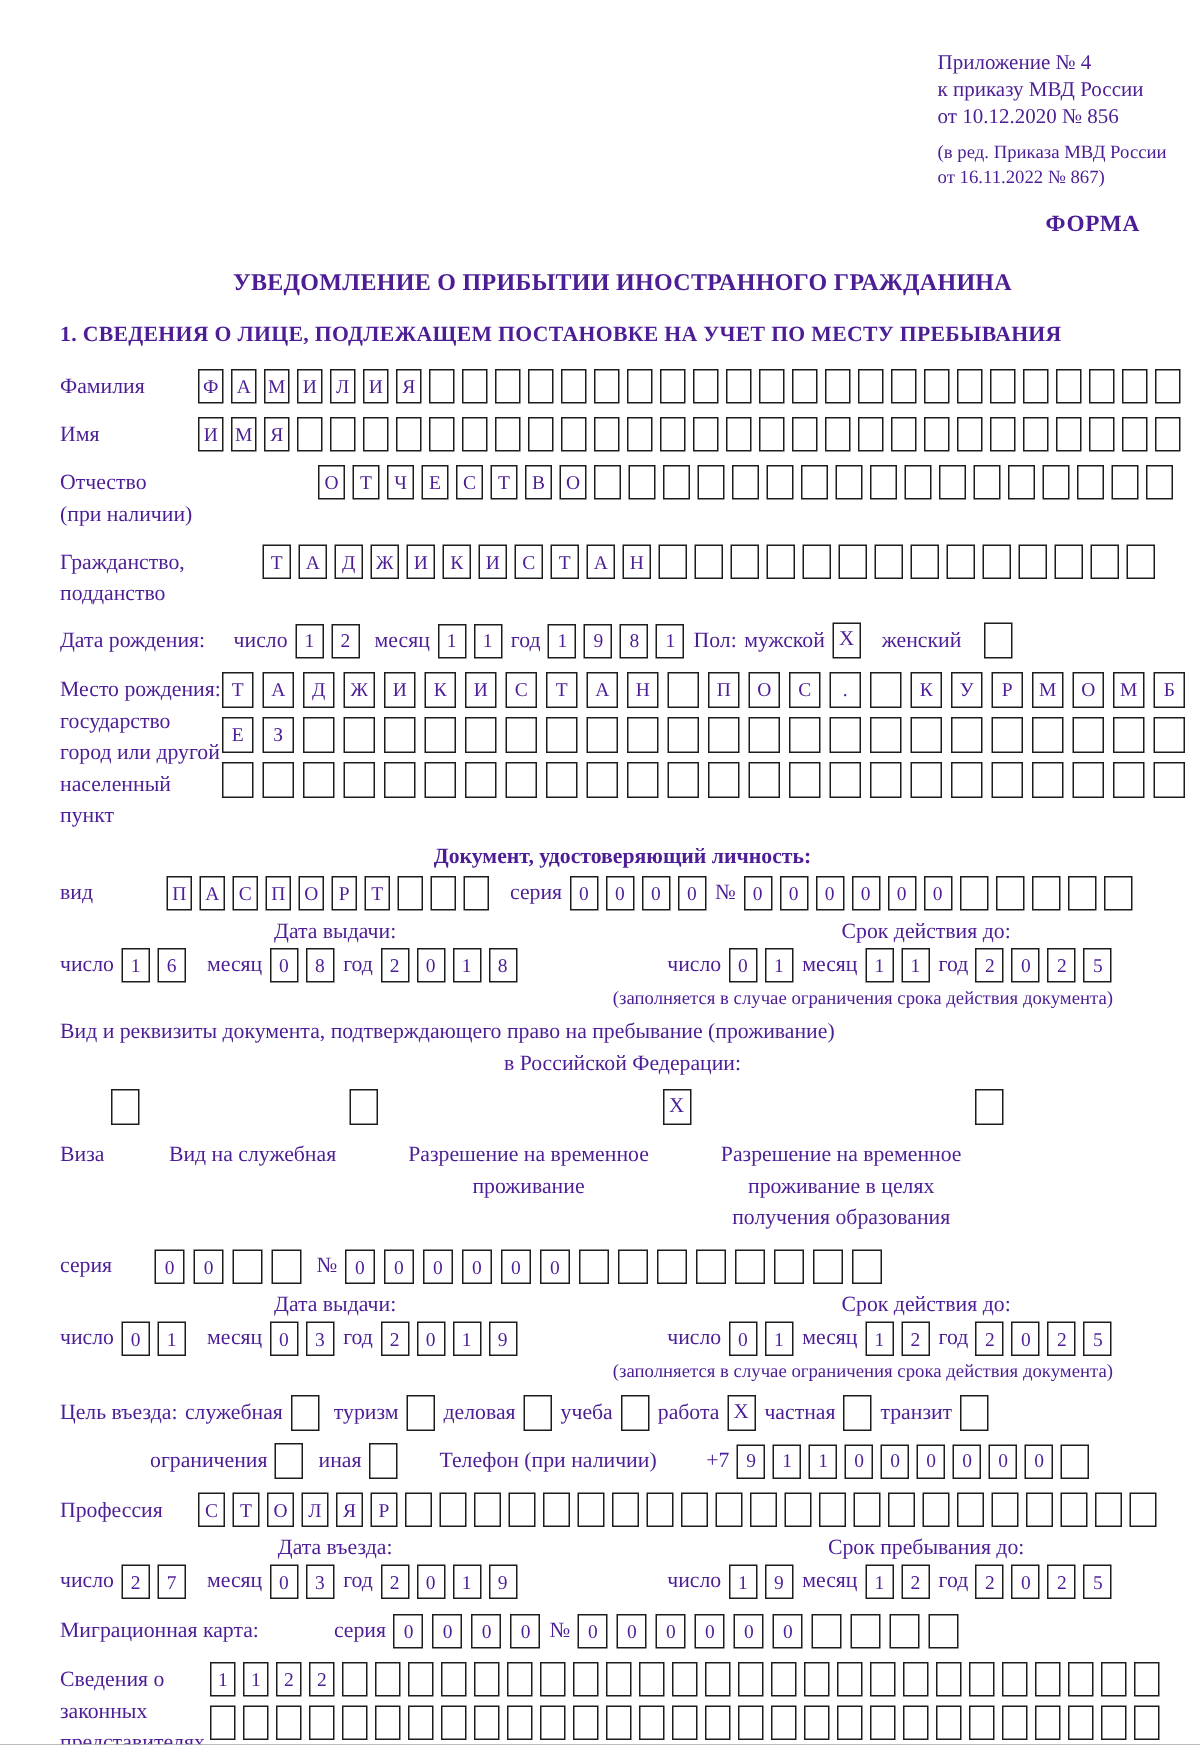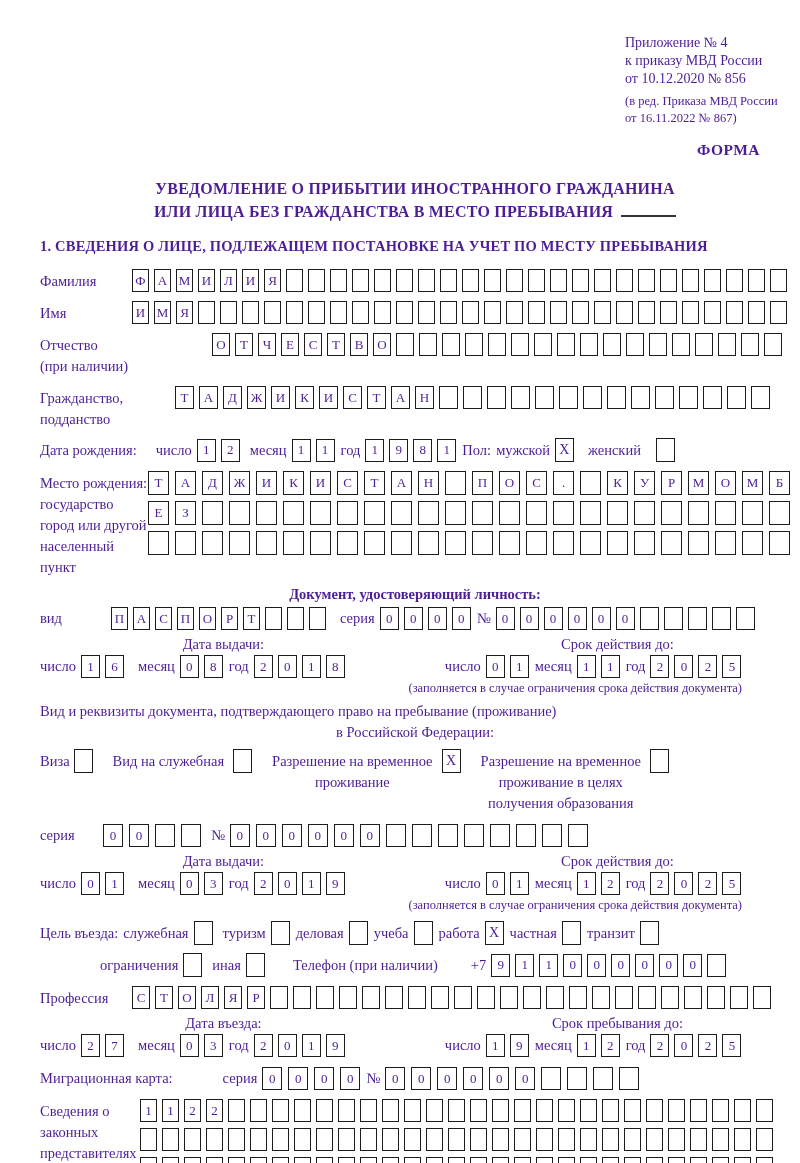--- a/index.html
+++ b/index.html
@@ -41,41 +41,40 @@
   .dhalf{width:372px;}
   .dhalf.right{width:350px;padding-left:38px;}
   .dhead{text-align:center;font-size:14.5px;margin-bottom:1px;}
   .dhalf .irow{margin-top:2px;}
   .note{font-size:12.5px;margin-top:3px;}
   .note.right{text-align:right;padding-right:48px;}
   .plain{margin-top:7px;font-size:14.5px;}
   
   .resrow{display:flex;align-items:flex-start;margin-top:8px;font-size:14.5px;}
   .opt{display:flex;align-items:flex-start;}
-  .opt .olabel{white-space:pre-line;text-align:center;line-height:21px;padding-top:2px;}
+  .opt .olabel{white-space:pre-line;text-align:center;line-height:21px;padding-top:2px;margin-top:32px;}
   .opt .cells{margin-left:9px;margin-top:0;}
 </style>
 </head>
 <body>
 
 <div class="page">
 
   <div class="appendix">
     <div>Приложение № 4</div>
     <div>к приказу МВД России</div>
     <div>от 10.12.2020 № 856</div>
     <div class="am first">(в ред. Приказа МВД России</div>
     <div class="am">от 16.11.2022 № 867)</div>
   </div>
 
   <div class="forma">ФОРМА</div>
 
   <div class="title">
     <div>УВЕДОМЛЕНИЕ О ПРИБЫТИИ ИНОСТРАННОГО ГРАЖДАНИНА</div>
-    <div><span>ИЛИ ЛИЦА БЕЗ ГРАЖДАНСТВА В МЕСТО ПРЕБЫВАНИЯ</span><span class="blank"></span></div>
   </div>
 
   <div class="sec">1. СВЕДЕНИЯ О ЛИЦЕ, ПОДЛЕЖАЩЕМ ПОСТАНОВКЕ НА УЧЕТ ПО МЕСТУ ПРЕБЫВАНИЯ</div>
 
   <div class="frow" style="margin-top:14px;">
     <div class="flabel w92">Фамилия</div>
     <div class="cells">
         <span class="cell">Ф</span>
         <span class="cell">А</span>
         <span class="cell">М</span>

